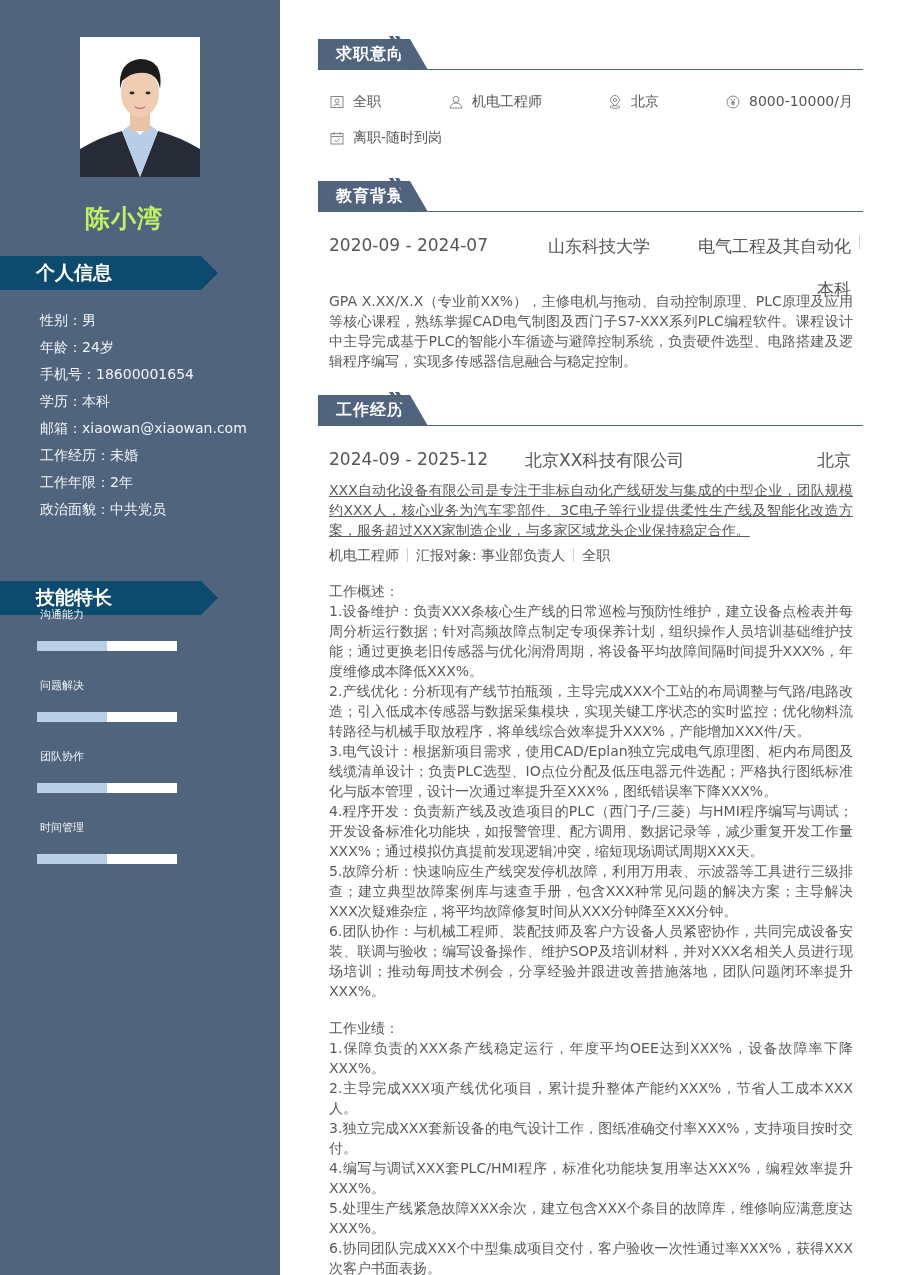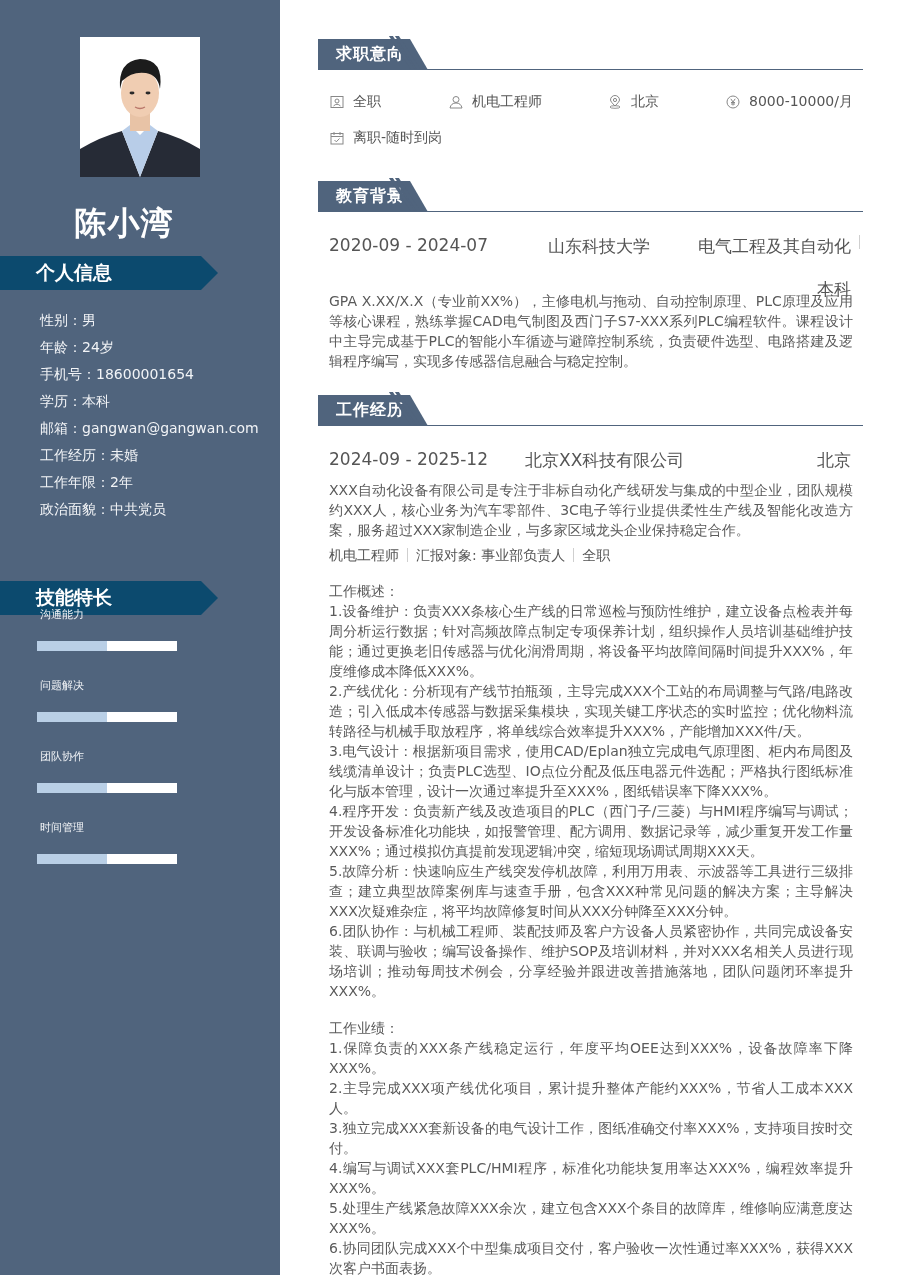--- a/index.html
+++ b/index.html
@@ -3,21 +3,21 @@
 <meta charset="utf-8">
 <style>
   * { box-sizing: border-box; margin: 0; padding: 0; }
   html, body { width: 900px; height: 1275px; background: #ffffff; overflow: hidden; }
   body { font-family: "DejaVu Sans", "Liberation Sans", sans-serif; position: relative; color: #555; }
 
   
   .sidebar { position: absolute; left: 0; top: 0; width: 280px; height: 1275px; background: #50647d; color: #fff; }
   .photo { position: absolute; left: 80px; top: 37px; width: 120px; height: 140px; background: #fff; overflow: hidden; }
   .photo svg { display: block; }
-  .name { position: absolute; left: 0; width: 248px; top: 202px; text-align: center; font-size: 32px; font-weight: bold; color: #ffffff; letter-spacing: 1px; }
+  .name { position: absolute; left: 0; width: 248px; top: 202px; text-align: center; font-size: 25px; font-weight: bold; color: #bef264; letter-spacing: 1px; }
   .side-head { position: absolute; left: 0; width: 218px; height: 34px; background: #0c4a6e;
                clip-path: polygon(0 0, 201px 0, 218px 17px, 201px 34px, 0 34px); }
   .side-head span { position: absolute; left: 36px; top: 4px; font-size: 19px; font-weight: bold; color: #fff; }
   .info-list { position: absolute; left: 40px; top: 309px; font-size: 14px; color: #f2f4f7; }
   .info-list div { height: 27px; line-height: 22px; white-space: nowrap; }
   .skill { position: absolute; left: 37px; width: 140px; }
   .skill .label { font-size: 11px; color: #f2f4f7; margin-left: 3px; height: 20px; }
   .skill .bar { margin-top: 14px; width: 140px; height: 10px; background: #fff; position: relative; }
   .skill .bar .fill { position: absolute; left: 0; top: 0; height: 10px; background: #b9cfe6; }
 
@@ -67,21 +67,21 @@
   <div class="name">陈小湾</div>
 
   <div class="side-head" style="top:256px;">
     <span>个人信息</span>
   </div>
   <div class="info-list">
     <div>性别：男</div>
     <div>年龄：24岁</div>
     <div>手机号：18600001654</div>
     <div>学历：本科</div>
-    <div>邮箱：gangwan@gangwan.com</div>
+    <div>邮箱：xiaowan@xiaowan.com</div>
     <div>工作经历：未婚</div>
     <div>工作年限：2年</div>
     <div>政治面貌：中共党员</div>
   </div>
 
   <div class="side-head" style="top:581px;">
     <span>技能特长</span>
   </div>
 
   <div class="skill" style="top:607px;">
@@ -201,21 +201,21 @@
       <div class="stripe" style="left:93px;"></div>
       <div class="stripe" style="left:99px;"></div>
       <div class="line"></div>
     </div>
 
     <div class="row3" style="top:449px;">
       <span style="left:0;">2024-09 - 2025-12</span>
       <span style="left:196px;">北京XX科技有限公司</span>
       <span style="right:0;">北京</span>
     </div>
-    <div class="para" style="top:480px;">XXX自动化设备有限公司是专注于非标自动化产线研发与集成的中型企业，团队规模约XXX人，核心业务为汽车零部件、3C电子等行业提供柔性生产线及智能化改造方案，服务超过XXX家制造企业，与多家区域龙头企业保持稳定合作。</div>
+    <div class="para" style="top:480px;text-decoration:underline;">XXX自动化设备有限公司是专注于非标自动化产线研发与集成的中型企业，团队规模约XXX人，核心业务为汽车零部件、3C电子等行业提供柔性生产线及智能化改造方案，服务超过XXX家制造企业，与多家区域龙头企业保持稳定合作。</div>
     <div class="meta-line" style="top:547px;">
       <span>机电工程师</span><span class="sep"></span><span>汇报对象: 事业部负责人</span><span class="sep"></span><span>全职</span>
     </div>
 
     <div class="para" style="top:581px;">
       <div>工作概述：</div>
       <div>1.设备维护：负责XXX条核心生产线的日常巡检与预防性维护，建立设备点检表并每周分析运行数据；针对高频故障点制定专项保养计划，组织操作人员培训基础维护技能；通过更换老旧传感器与优化润滑周期，将设备平均故障间隔时间提升XXX%，年度维修成本降低XXX%。</div>
       <div>2.产线优化：分析现有产线节拍瓶颈，主导完成XXX个工站的布局调整与气路/电路改造；引入低成本传感器与数据采集模块，实现关键工序状态的实时监控；优化物料流转路径与机械手取放程序，将单线综合效率提升XXX%，产能增加XXX件/天。</div>
       <div>3.电气设计：根据新项目需求，使用CAD/Eplan独立完成电气原理图、柜内布局图及线缆清单设计；负责PLC选型、IO点位分配及低压电器元件选配；严格执行图纸标准化与版本管理，设计一次通过率提升至XXX%，图纸错误率下降XXX%。</div>
       <div>4.程序开发：负责新产线及改造项目的PLC（西门子/三菱）与HMI程序编写与调试；开发设备标准化功能块，如报警管理、配方调用、数据记录等，减少重复开发工作量XXX%；通过模拟仿真提前发现逻辑冲突，缩短现场调试周期XXX天。</div>

